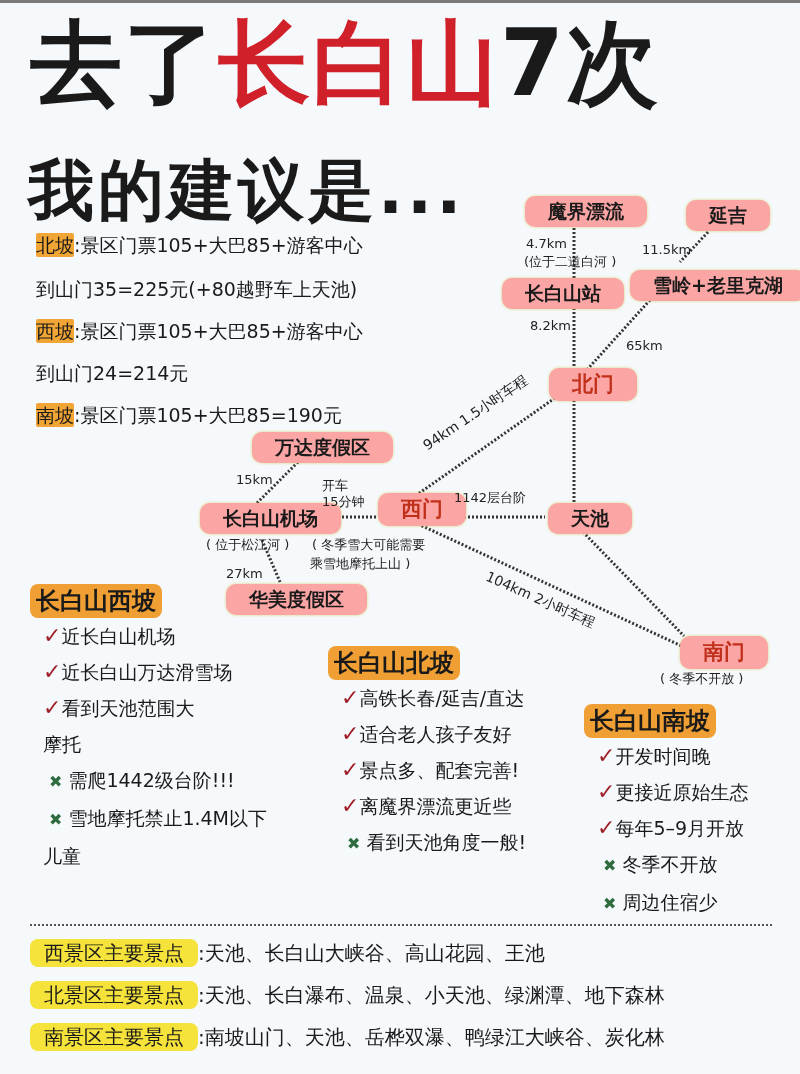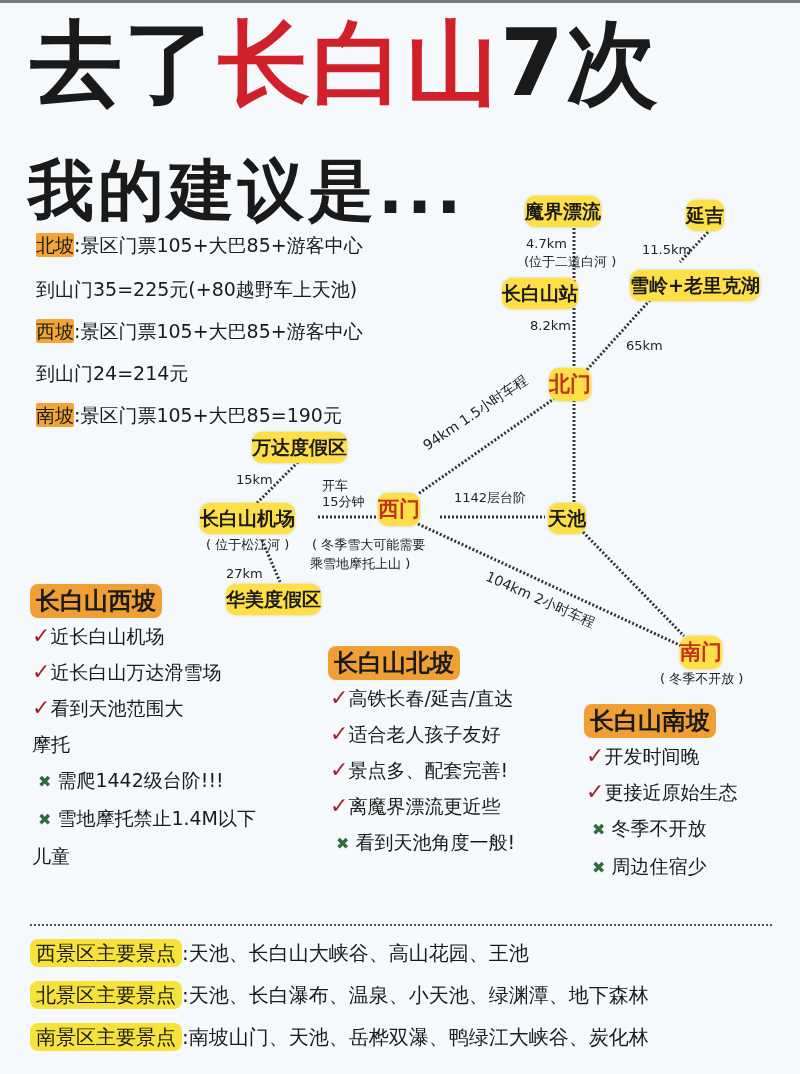--- a/index.html
+++ b/index.html
@@ -15,41 +15,41 @@
     letter-spacing:2px; line-height:1; white-space:nowrap;text-align:right;
   }
   .title1 .red { color:#d0202a; }
   .title2 {
     position:absolute; left:28px; top:132px; font-size:66px; font-weight:bold;
     letter-spacing:4px; line-height:1; white-space:nowrap;margin-top:26px;
   }
   .price { position:absolute; left:36px; font-size:19px; line-height:1; white-space:nowrap; }
   .tag-orange { background:#f0a534; padding:1px 0; border-radius:2px; }
   .node {
-    position:absolute; background:#fde047; border-radius:10px;
-    font-size:19px; font-weight:bold; padding:4px 0; white-space:nowrap;
+    position:absolute; background:#fca5a5; border-radius:10px;
+    font-size:19px; font-weight:bold; padding:4px 23px; white-space:nowrap;
     box-shadow:0 0 3px rgba(200,180,40,.6); line-height:1.2;
   }
   .node.gate { color:#c0301a; font-size:21px; }
   .lbl { position:absolute; font-size:13px; white-space:nowrap; color:#222; line-height:1.25; }
   svg.map { position:absolute; left:0; top:0; }
   .section-title {
     position:absolute; background:#ef9f33; border-radius:8px; font-size:24px;
     font-weight:bold; padding:2px 6px; white-space:nowrap; line-height:1.25;
   }
   .list { position:absolute; font-size:19px; line-height:36px; }
-  .list .item { white-space:nowrap; }
+  .list .item { white-space:nowrap;margin-left:11px; }
   .check { color:#a0202a; font-weight:bold; font-size:22px; }
   .cross { color:#2e6b3e; font-weight:bold; font-size:16px; margin:0 6px 0 6px; }
   .divider {
     position:absolute; left:30px; top:924px; width:742px; height:0;
     border-top:2px dotted #555;
   }
   .spot { position:absolute; left:30px; font-size:20px; white-space:nowrap; line-height:1.3; }
-  .spot .key { background:#f5e33c; border-radius:8px; padding:2px 6px; }
+  .spot .key { background:#f5e33c; border-radius:8px; padding:2px 14px; }
 </style>
 </head>
 <body>
 
 <div class="topline"></div>
 
 <div class="title1"><span>去了</span><span class="red">长白山</span><span>7次</span></div>
 <div class="title2">我的建议是...</div>
 
 <div class="price" style="top:236px"><span class="tag-orange">北坡</span><span>:景区门票105+大巴85+游客中心</span></div>
@@ -120,20 +120,21 @@
   <div class="item"><span class="check">✓</span><span>适合老人孩子友好</span></div>
   <div class="item"><span class="check">✓</span><span>景点多、配套完善!</span></div>
   <div class="item"><span class="check">✓</span><span>离魔界漂流更近些</span></div>
   <div class="item"><span class="cross">✖</span><span>看到天池角度一般!</span></div>
 </div>
 
 <div class="section-title" style="left:584px;top:704px">长白山南坡</div>
 <div class="list" style="left:586px;top:738px">
   <div class="item"><span class="check">✓</span><span>开发时间晚</span></div>
   <div class="item"><span class="check">✓</span><span>更接近原始生态</span></div>
+  <div class="item"><span class="check">✓</span><span>每年5–9月开放</span></div>
   <div class="item"><span class="cross">✖</span><span>冬季不开放</span></div>
   <div class="item"><span class="cross">✖</span><span>周边住宿少</span></div>
 </div>
 
 <div class="divider"></div>
 
 <div class="spot" style="top:940px"><span class="key">西景区主要景点</span><span>:天池、长白山大峡谷、高山花园、王池</span></div>
 <div class="spot" style="top:982px"><span class="key">北景区主要景点</span><span>:天池、长白瀑布、温泉、小天池、绿渊潭、地下森林</span></div>
 <div class="spot" style="top:1024px"><span class="key">南景区主要景点</span><span>:南坡山门、天池、岳桦双瀑、鸭绿江大峡谷、炭化林</span></div>
 

